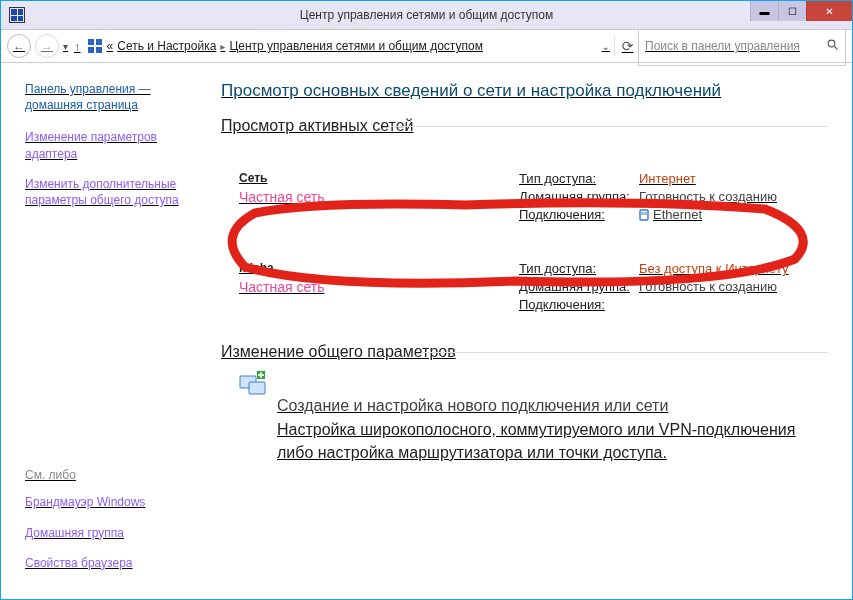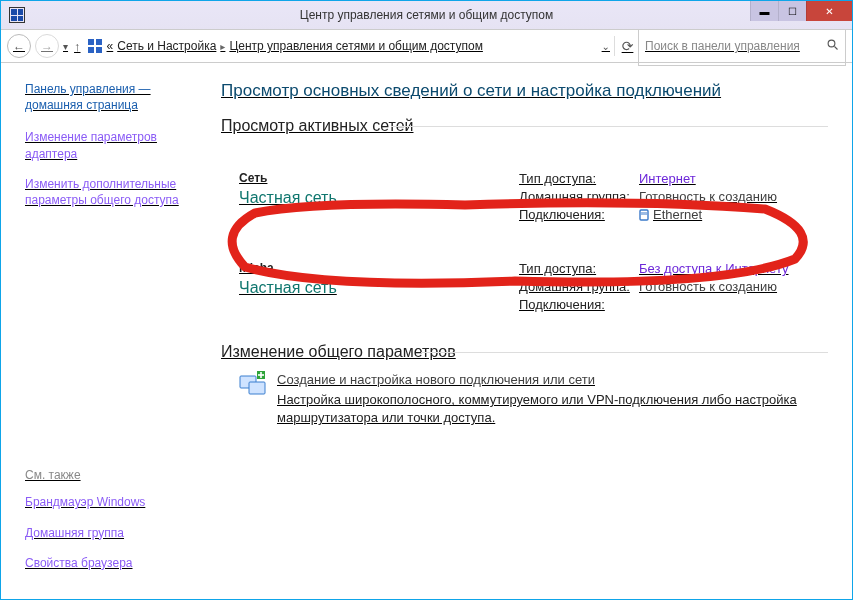--- a/index.html
+++ b/index.html
@@ -28,31 +28,31 @@
   .side-bottom { margin-top: auto; }
   .side-muted { color: #888; font-size: 12px; margin-bottom: 12px; }
   .main { flex: 1; padding: 18px 24px 14px 10px; position: relative; }
   .page-title { color: #0c4a6e; font-size: 17px; margin-bottom: 16px; }
   .group-label { font-size: 16px; color: #222; position: relative; margin-bottom: 10px; }
   .group-label::after { content: ""; position: absolute; left: 170px; right: 0; top: 50%; border-top: 1px solid #ddd; }
   .group-label.short::after { left: 200px; }
   .net-block { display: flex; padding-left: 18px; margin-bottom: 20px; position: relative; margin-top: 36px; }
   .net-left { width: 280px; }
   .net-name { font-size: 12px; font-weight: bold; color: #222; }
-  .net-type { font-size: 16px; color: #0f766e; margin-top: 4px; }
+  .net-type { font-size: 14px; color: #ec4899; margin-top: 4px; }
   .net-right { flex: 1; }
   .kv { display: flex; font-size: 13px; color: #222; margin-bottom: 3px; }
   .kv-key { width: 120px; }
-  .kv-val { color: #6d28d9; }
+  .kv-val { color: #c2410c; }
   .link { color: #404040; cursor: pointer; }
   .eth-icon { display: inline-block; width: 10px; height: 12px; margin-right: 4px; vertical-align: -2px; }
   .annotation { position: absolute; pointer-events: none; }
   .setting-row { display: flex; gap: 10px; padding-left: 18px; margin-bottom: 18px; }
   .setting-icon { width: 28px; height: 24px; flex-shrink: 0; }
-  .setting-text { font-size: 13px; color: #222; line-height: 1.4; }
+  .setting-text { font-size: 16px; color: #222; line-height: 1.4; margin-top: 24px; }
   .setting-text .link { display: block; margin-bottom: 2px; }
 </style>
 </head>
 <body>
 
 <div class="window">
 
   <div class="titlebar">
     <div class="title-icon">
         <span></span>
@@ -100,21 +100,21 @@
     </div>
   </div>
 
   <div class="body">
 
     <div class="sidebar">
       <div class="side-head">Панель управления — домашняя страница</div>
       <div class="side-link">Изменение параметров адаптера</div>
       <div class="side-link">Изменить дополнительные параметры общего доступа</div>
       <div class="side-bottom">
-        <div class="side-muted">См. также</div>
+        <div class="side-muted">См. либо</div>
         <div class="side-link">Брандмауэр Windows</div>
         <div class="side-link">Домашняя группа</div>
         <div class="side-link">Свойства браузера</div>
       </div>
     </div>
 
     <div class="main">
       <div class="page-title">Просмотр основных сведений о сети и настройка подключений</div>
 
       <div class="group-label">Просмотр активных сетей</div>

